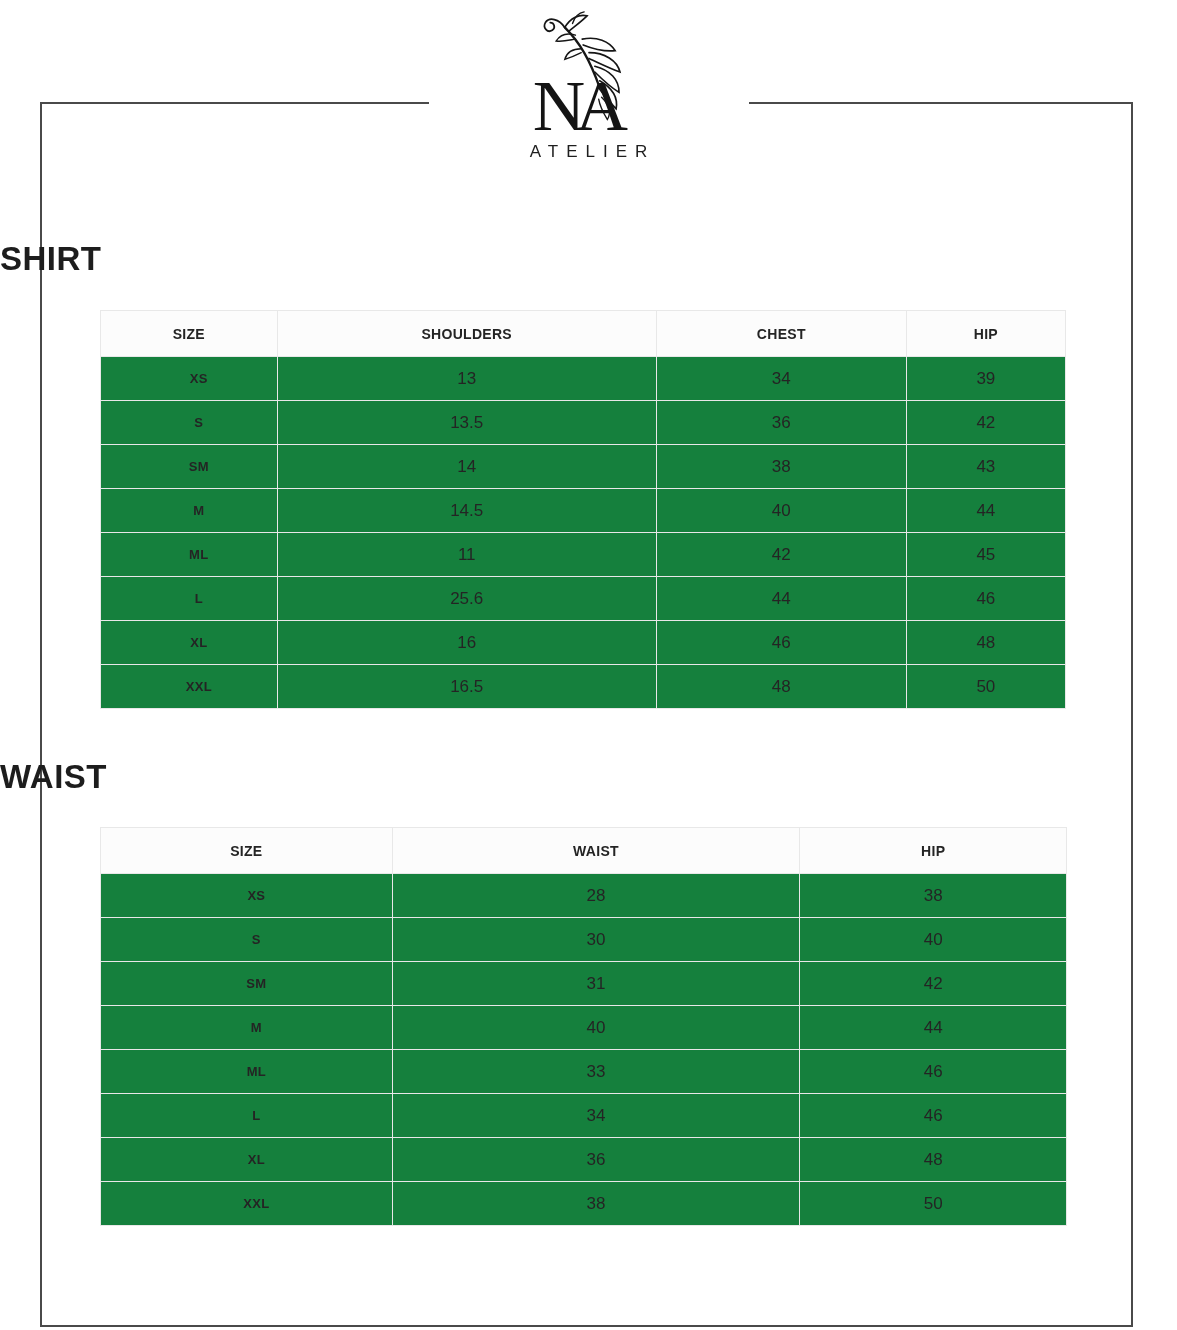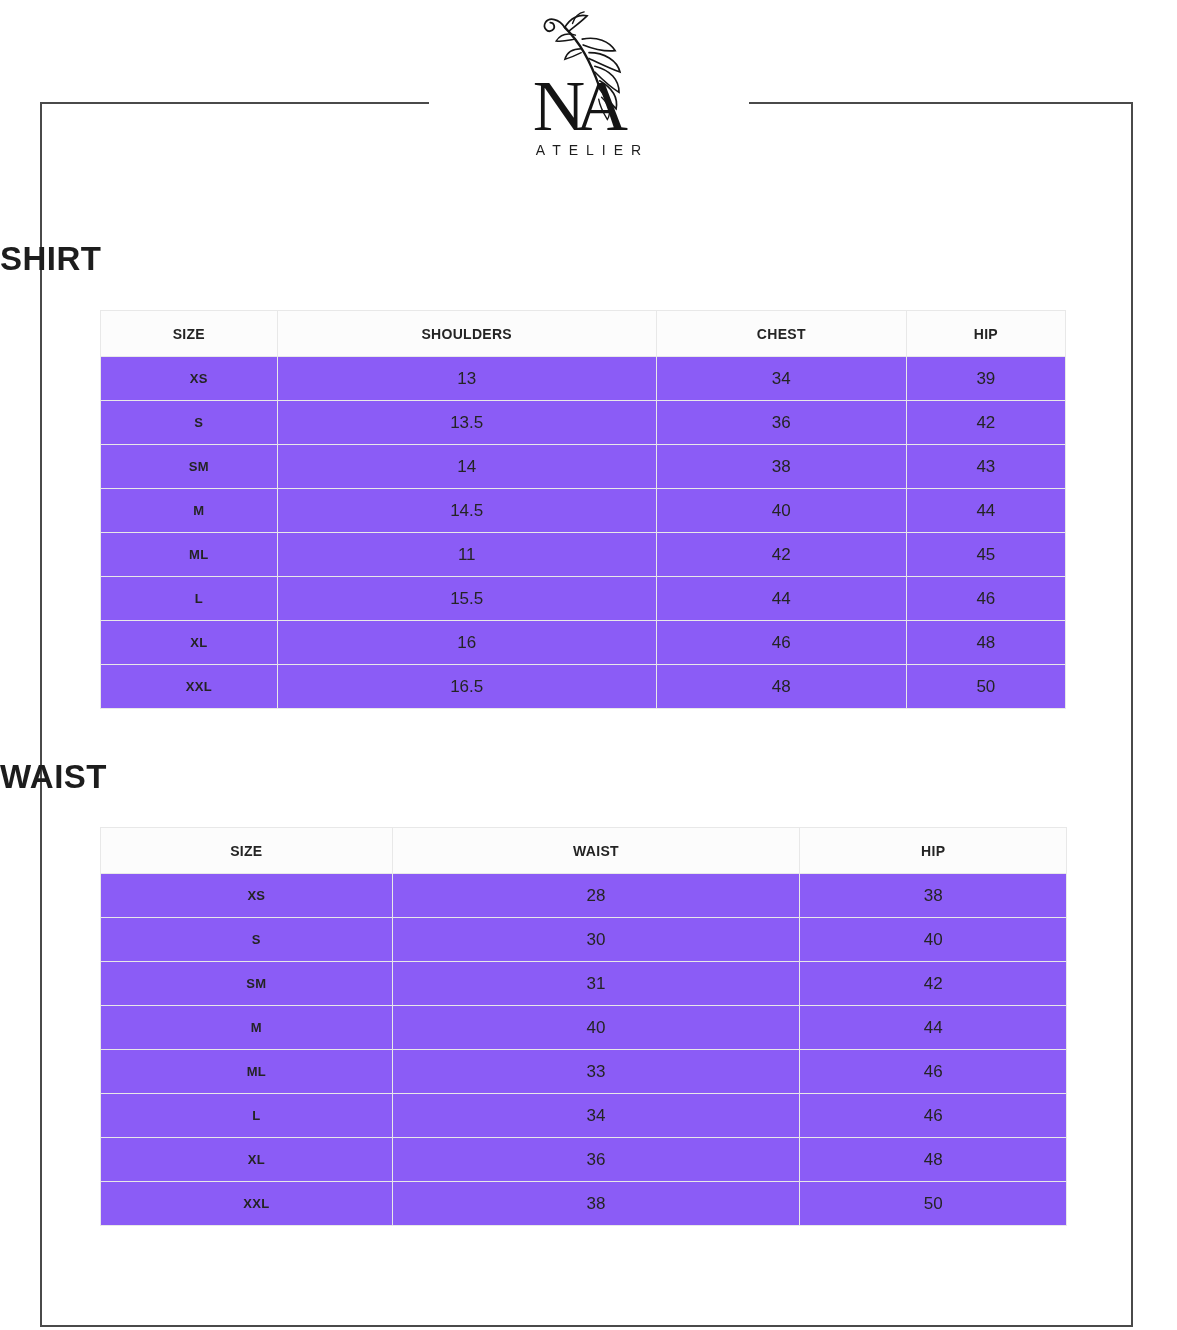--- a/index.html
+++ b/index.html
@@ -48,21 +48,21 @@
     line-height: 1.05;
     white-space: nowrap;
   }
   .brand-name sup {
     font-size: 9px;
     letter-spacing: 0;
     vertical-align: 16px;
   }
   .brand-sub {
     font-family: "Liberation Sans", sans-serif;
-    font-size: 14px;
+    font-size: 17px;
     font-weight: 500;
     letter-spacing: 8px;
     margin-top: 6px;
     margin-left: 8px; 
     color: #1e1e1e;
   }
   .section-title {
     position: absolute;
     left: 0;
     width: 100%;
@@ -83,21 +83,21 @@
     z-index: 2;
     background: #ffffff;
   }
   #shirt-tablewrap { left: 100px; top: 310px; width: 966px; }
   #pant-tablewrap  { left: 100px; top: 827px; width: 967px; }
 
   table {
     width: 100%;
     border-collapse: collapse;
     table-layout: fixed;
-    background: #8b5cf6;
+    background: #15803d;
   }
   th, td {
     border: 1px solid var(--table-border, #e8e8e8);
     text-align: center;
     vertical-align: middle;
     color: var(--text, #242424);
     font-family: "Liberation Sans", sans-serif;
     padding: 0;
   }
   th {
@@ -193,21 +193,21 @@
             <td>44</td>
           </tr>
           <tr>
             <td class="size-cell">ML</td>
             <td>11</td>
             <td>42</td>
             <td>45</td>
           </tr>
           <tr>
             <td class="size-cell">L</td>
-            <td>15.5</td>
+            <td>25.6</td>
             <td>44</td>
             <td>46</td>
           </tr>
           <tr>
             <td class="size-cell">XL</td>
             <td>16</td>
             <td>46</td>
             <td>48</td>
           </tr>
           <tr>

